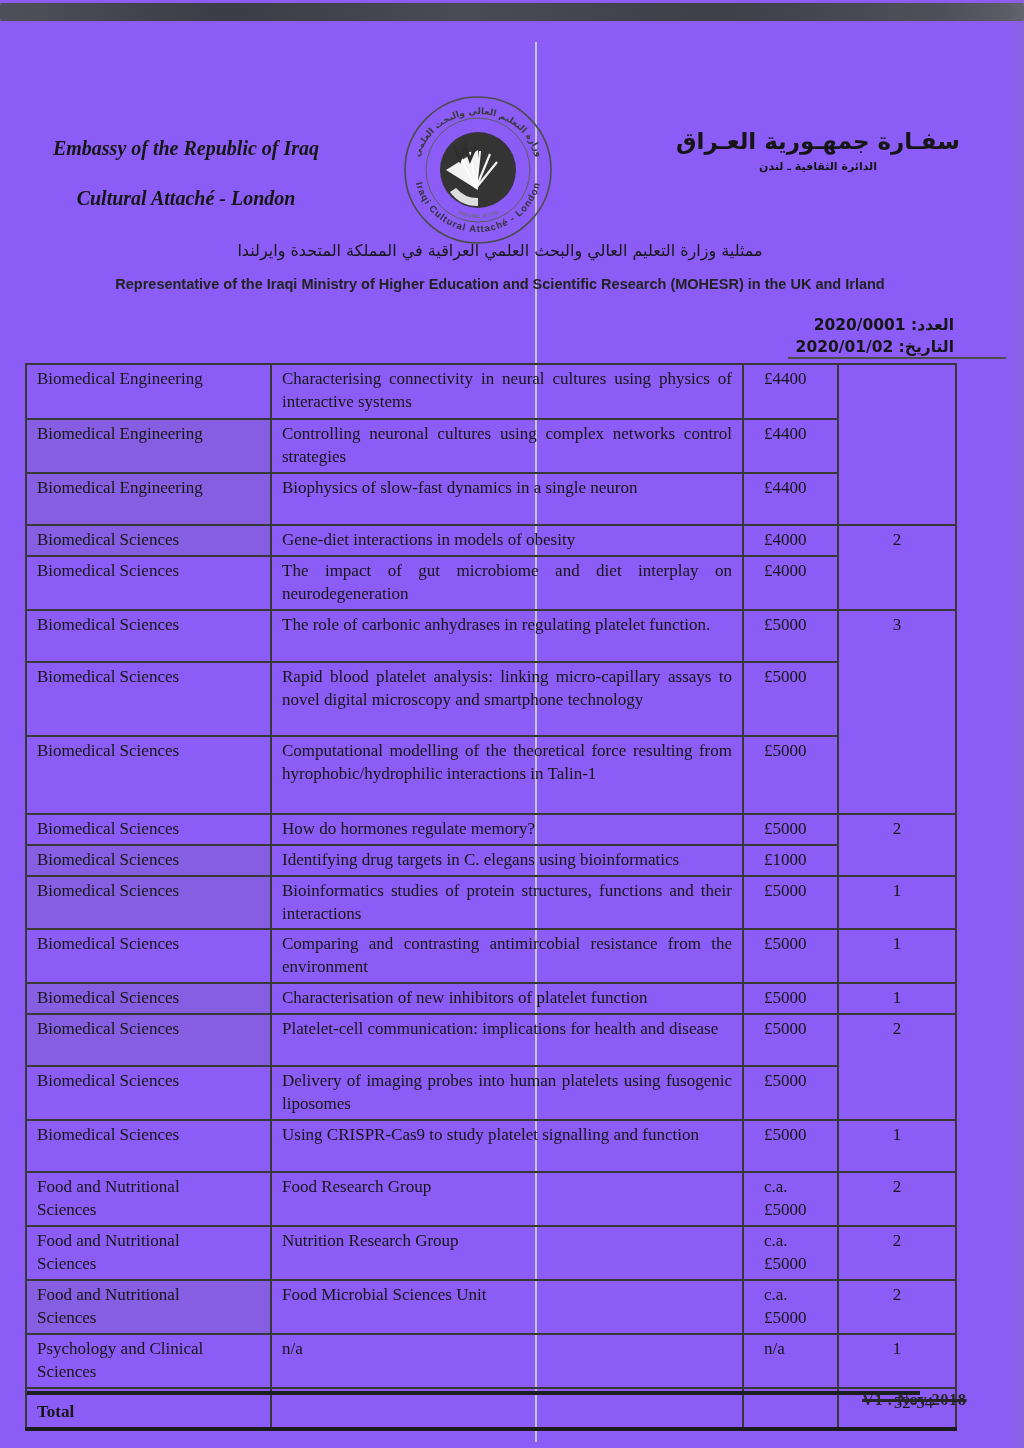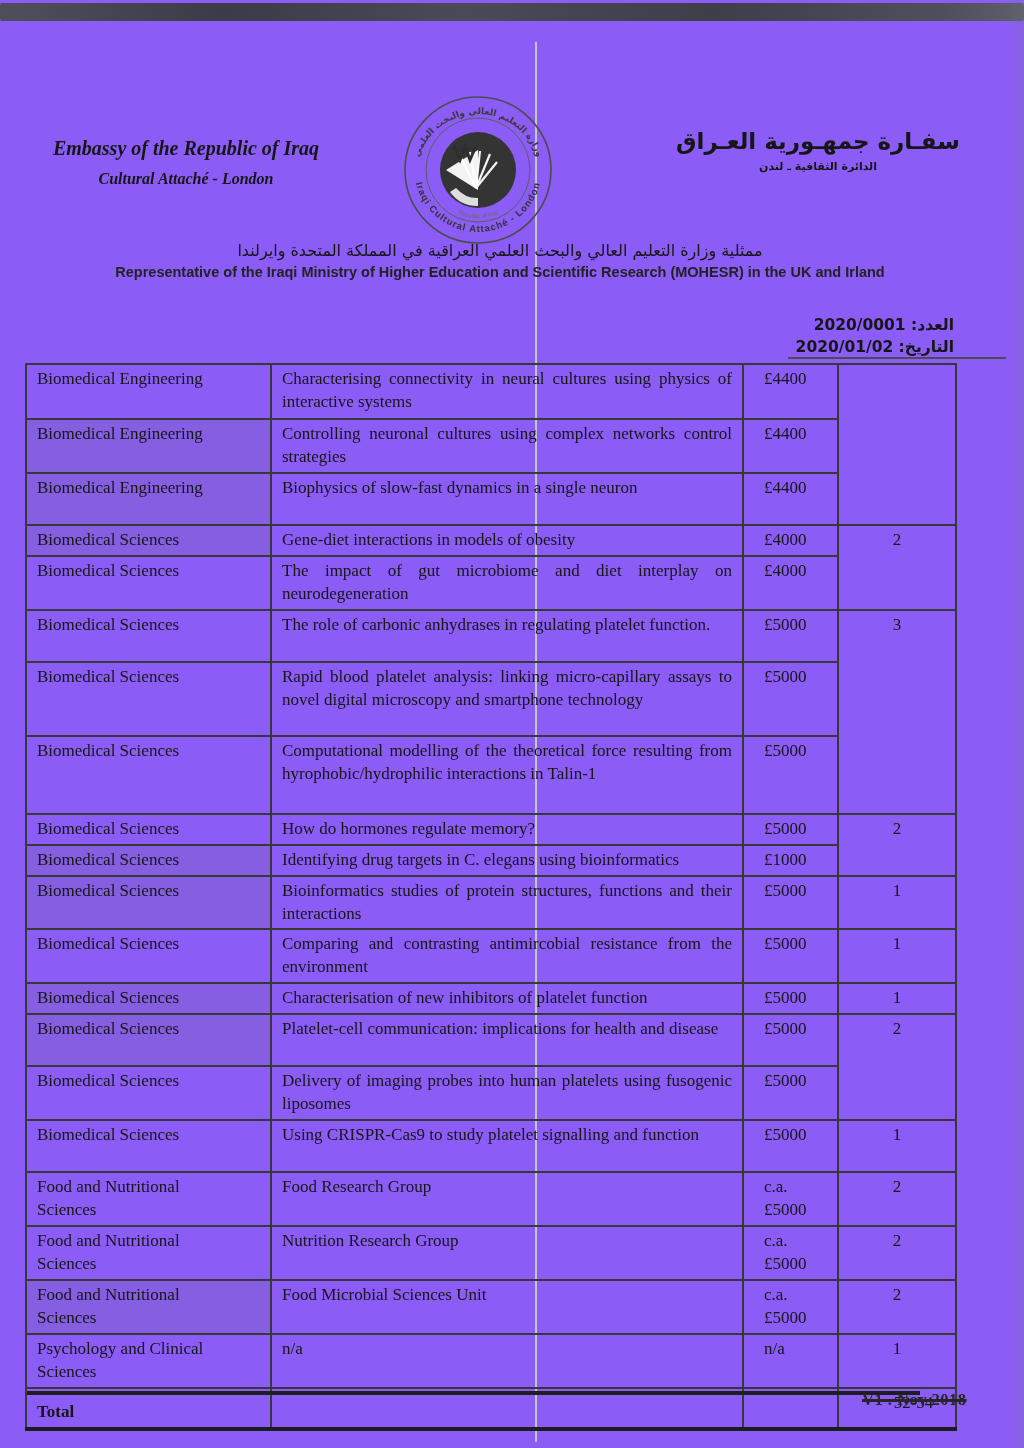--- a/index.html
+++ b/index.html
@@ -27,33 +27,33 @@
   }
   .bottom-rule{
     position:absolute;left:27px;top:1391px;width:893px;height:4px;background:#1e1e1e;
   }
   
   .embassy-en{
     position:absolute;left:36px;top:131px;width:300px;text-align:center;
     font-style:italic;font-weight:bold;line-height:1.7;
   }
   .embassy-en .l1{font-size:20px;}
-  .embassy-en .l2{font-size:16px;}
+  .embassy-en .l2{font-size:20px;margin-top:16px;}
   .embassy-ar{
     position:absolute;right:56px;top:128px;width:300px;text-align:center;
     font-family:"DejaVu Sans",sans-serif;font-weight:bold;direction:rtl;
   }
   .embassy-ar .l1{font-size:23px;letter-spacing:0;}
   .embassy-ar .l2{font-size:11px;margin-top:6px;}
   .rep-ar{
     position:absolute;left:0;top:241px;width:1000px;text-align:center;
     font-family:"DejaVu Sans",sans-serif;font-weight:normal;font-size:16px;direction:rtl;
   }
   .rep-en{
-    position:absolute;left:0;top:264px;width:1000px;text-align:center;
+    position:absolute;left:0;top:276px;width:1000px;text-align:center;
     font-family:"Liberation Sans",sans-serif;font-weight:bold;font-size:14.5px;
     color:#222;
   }
   .ref-block{
     position:absolute;right:70px;top:314px;text-align:right;
     font-family:"DejaVu Sans",sans-serif;font-weight:bold;font-size:15.5px;
     direction:rtl;line-height:1.45;
   }
   
   .logo{position:absolute;left:402px;top:94px;width:152px;height:152px;}

